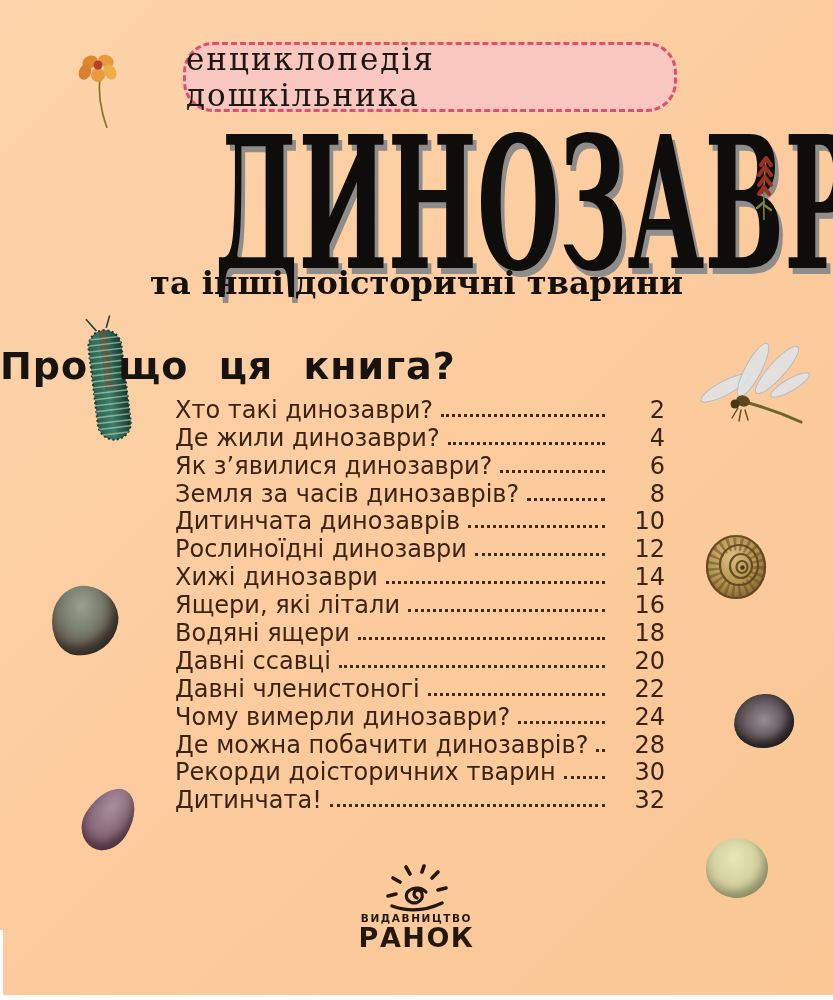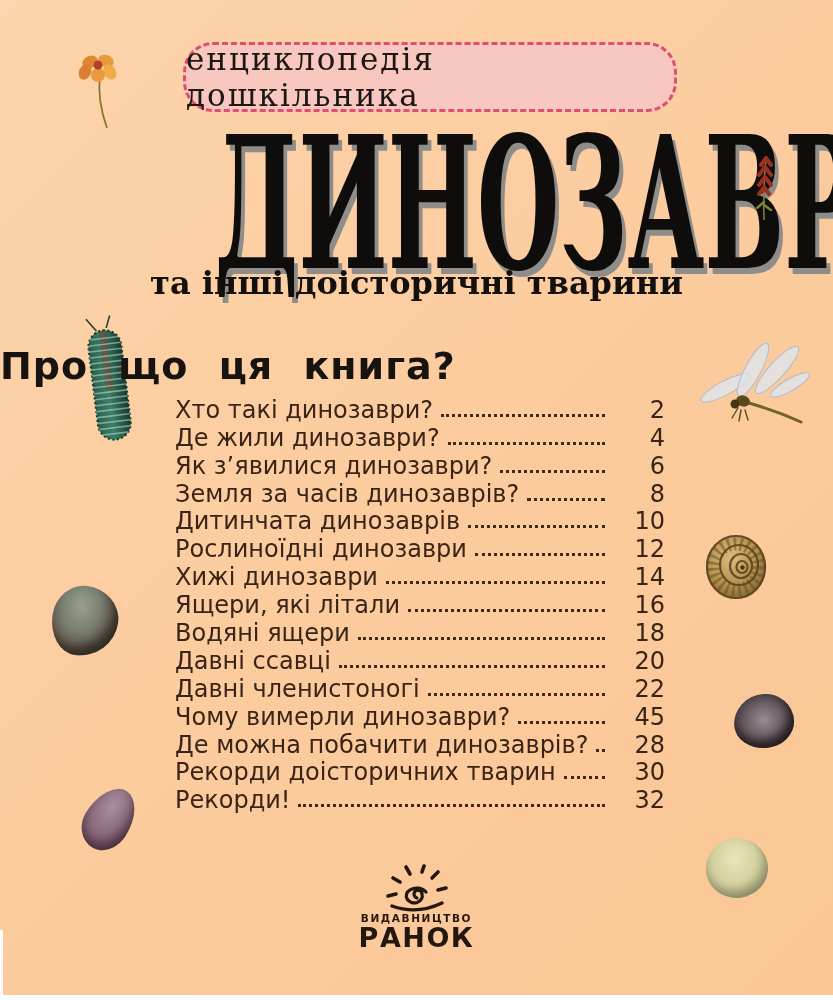--- a/index.html
+++ b/index.html
@@ -233,34 +233,34 @@
       <span class="toc-page">20</span>
     </div>
       <div class="toc-row">
       <span class="toc-label">Давні членистоногі</span>
       <span class="toc-dots"></span>
       <span class="toc-page">22</span>
     </div>
       <div class="toc-row">
       <span class="toc-label">Чому вимерли динозаври?</span>
       <span class="toc-dots"></span>
-      <span class="toc-page">45</span>
+      <span class="toc-page">24</span>
     </div>
       <div class="toc-row">
       <span class="toc-label">Де можна побачити динозаврів?</span>
       <span class="toc-dots"></span>
       <span class="toc-page">28</span>
     </div>
       <div class="toc-row">
       <span class="toc-label">Рекорди доісторичних тварин</span>
       <span class="toc-dots"></span>
       <span class="toc-page">30</span>
     </div>
       <div class="toc-row">
-      <span class="toc-label">Рекорди!</span>
+      <span class="toc-label">Дитинчата!</span>
       <span class="toc-dots"></span>
       <span class="toc-page">32</span>
     </div>
     </div>
 
   <svg class="deco" style="left:703px;top:530px" width="66" height="74" viewBox="0 0 66 74">
     <defs>
       <radialGradient id="ammo" cx="0.42" cy="0.35" r="0.85">
         <stop offset="0" stop-color="#dcbc7e"></stop>
         <stop offset="0.5" stop-color="#b3924e"></stop>

